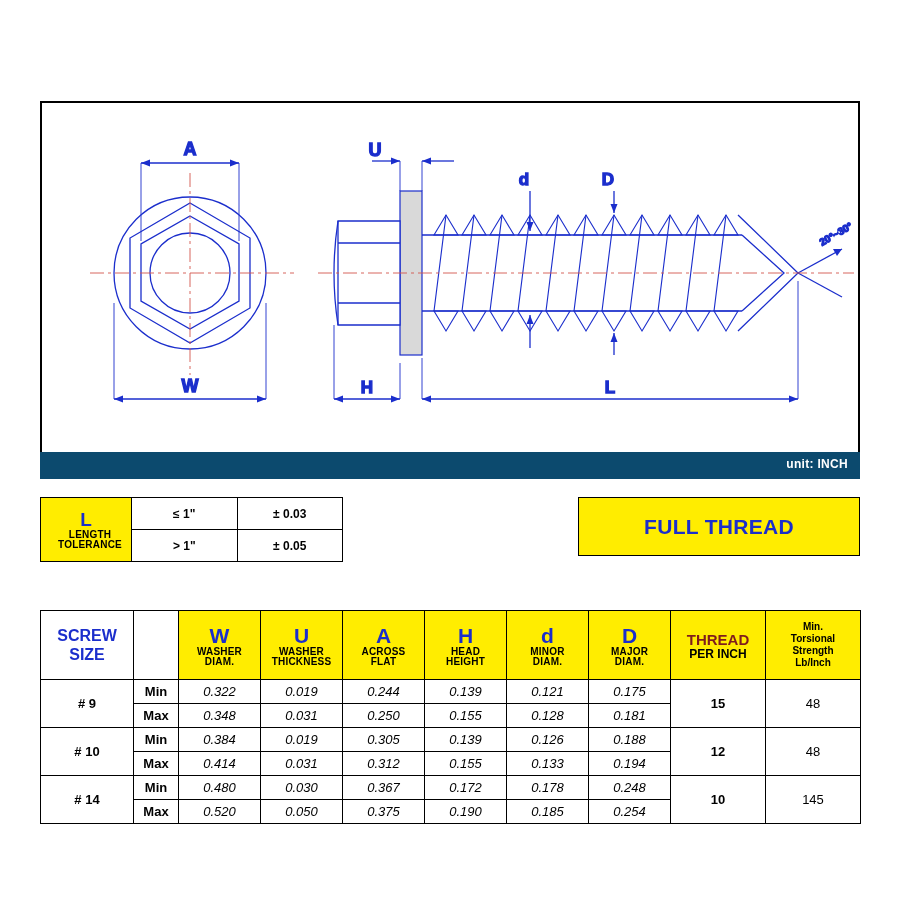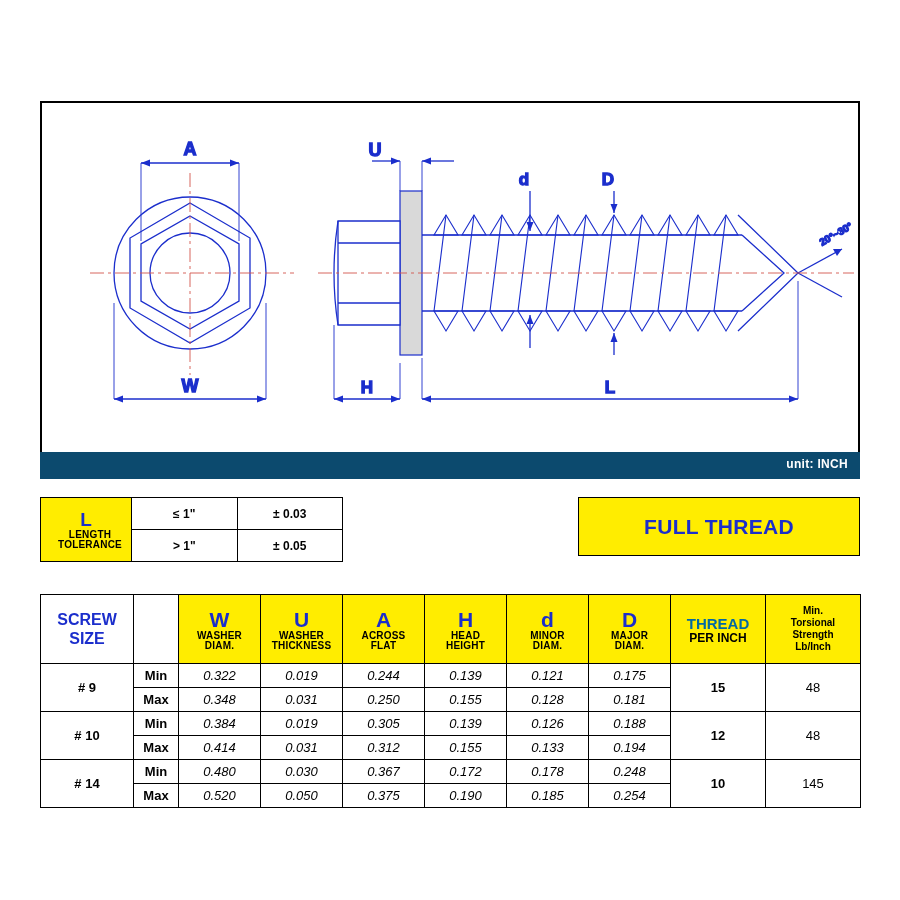--- a/index.html
+++ b/index.html
@@ -117,21 +117,21 @@
     color: #1b2ecc;
     font-size: 21px;
     font-weight: bold;
     letter-spacing: 0.3px;
   }
 
   
   #spec-table {
     position: absolute;
     left: 40px;
-    top: 594px;
+    top: 610px;
     width: 820px;
     border-collapse: collapse;
     table-layout: fixed;
   }
   #spec-table td, #spec-table th {
     border: 1.6px solid #000;
     text-align: center;
     vertical-align: middle;
     padding: 0;
     font-size: 13px;
@@ -167,21 +167,21 @@
     font-size: 10px;
     font-weight: bold;
     color: #000;
     line-height: 10px;
     letter-spacing: 0.2px;
   }
   .hd-thread {
     display: block;
     font-size: 15px;
     font-weight: bold;
-    color: #0369a1;
+    color: #7f1d1d;
     line-height: 18px;
   }
   .hd-thread-sub {
     display: block;
     font-size: 12px;
     font-weight: bold;
     color: #000;
     line-height: 10px;
   }
   .hd-tors {

